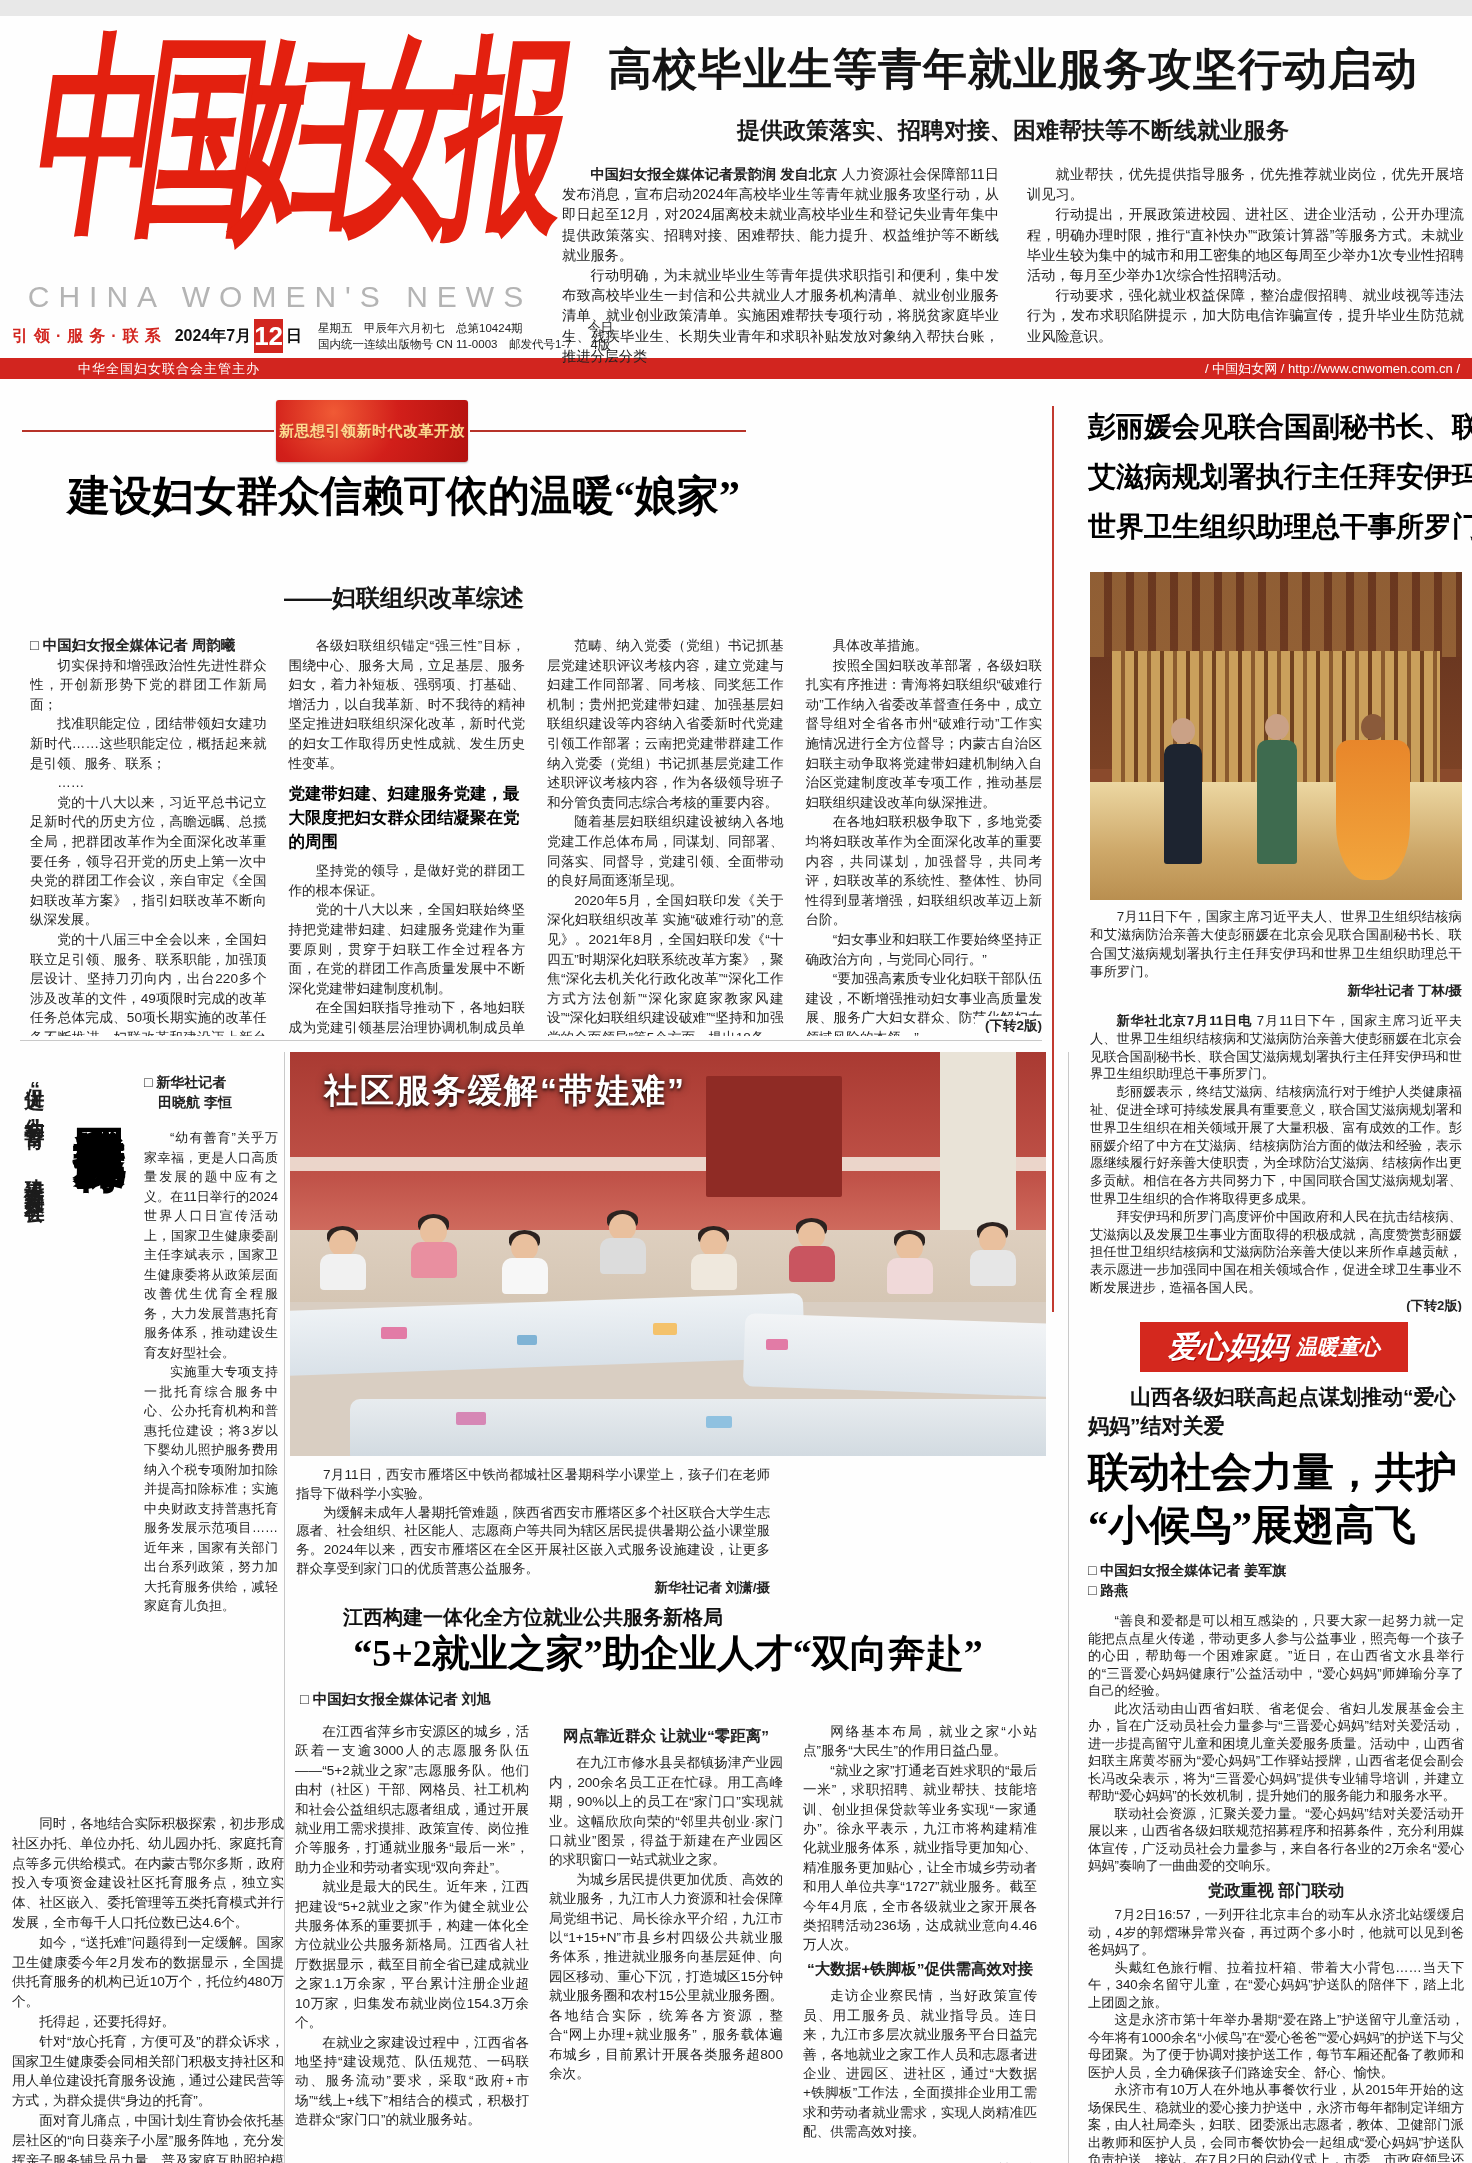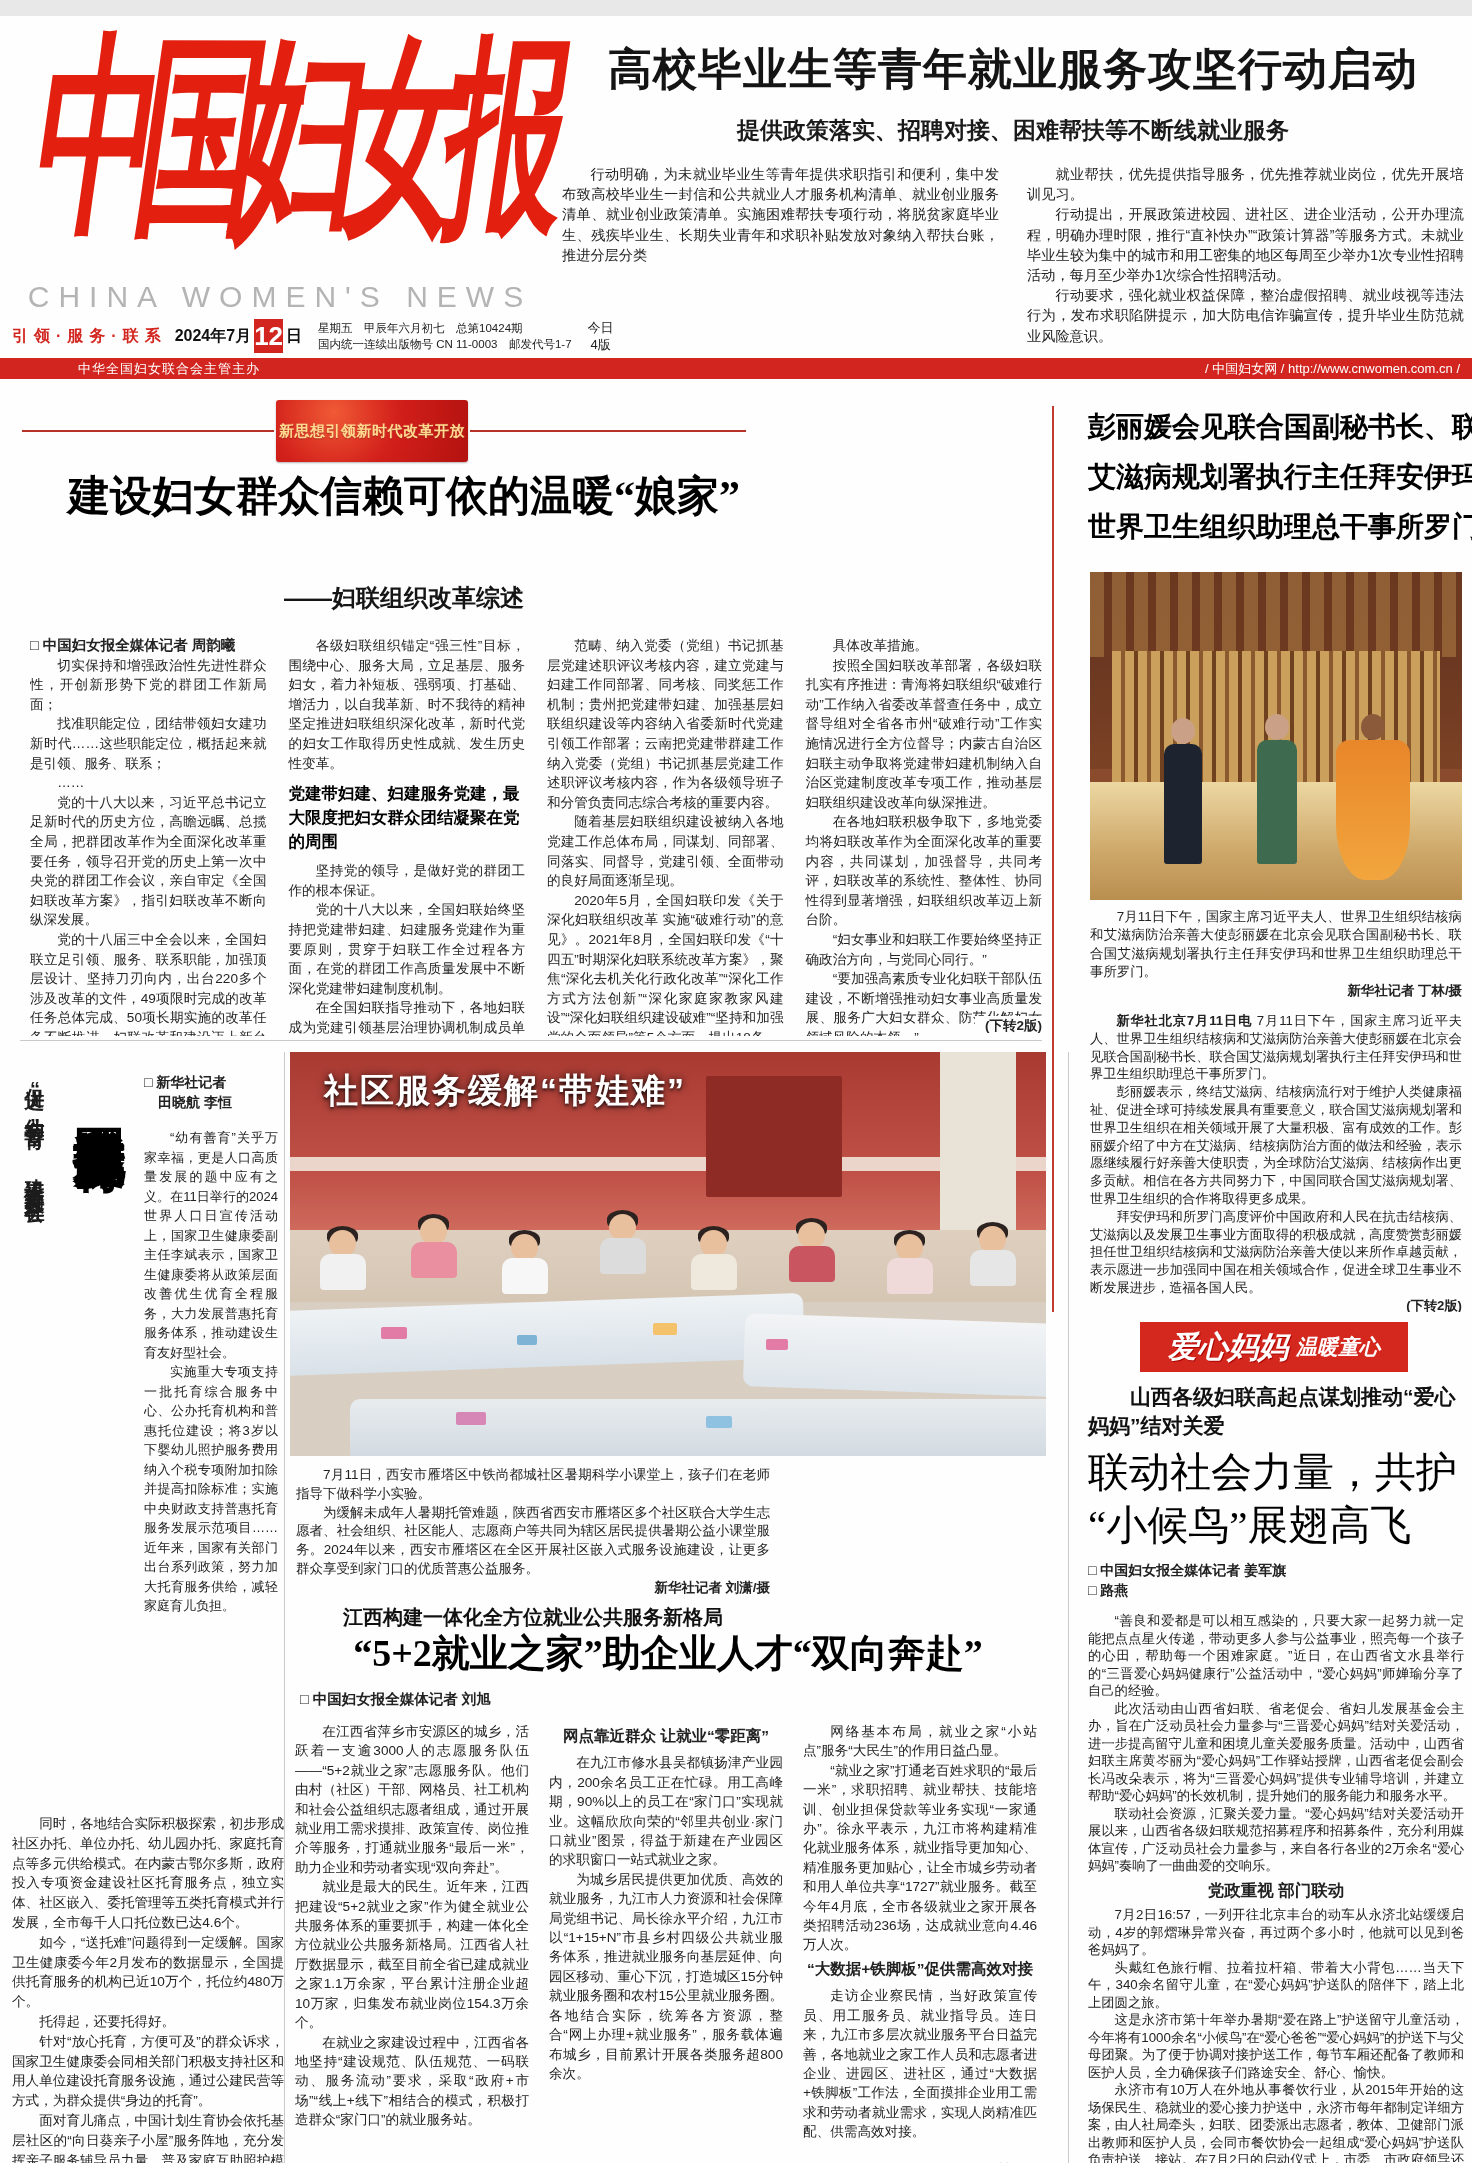--- a/index.html
+++ b/index.html
@@ -106,21 +106,21 @@
   .peng-body p{margin:0;text-indent:2em;}
   .cont-line{text-align:right;font-weight:bold;text-indent:0 !important;}
   
   .ax-banner{position:absolute;left:1140px;top:1306px;width:268px;height:50px;background:#d4281e;border-radius:0;
              display:flex;align-items:center;justify-content:center;gap:8px;}
   .ax-script{color:#fff;font-family:"Liberation Serif","DejaVu Serif",serif;font-style:italic;font-weight:900;font-size:30px;
              text-shadow:1px 1px 0 #a00;white-space:nowrap;}
   .ax-sub{color:#fff;font-family:"Liberation Serif","DejaVu Serif",serif;font-style:italic;font-weight:900;font-size:21px;white-space:nowrap;}
   .ax-kicker{position:absolute;left:1088px;top:1366px;width:376px;font-size:21px;line-height:29px;font-weight:bold;color:#111;text-indent:2em;}
   .ax-hl{position:absolute;left:1088px;top:1430px;width:376px;text-align:left;}
-  .ax-hl p{margin:0;font-family:"Liberation Serif","DejaVu Serif",serif;font-weight:400;font-size:41px;line-height:53px;color:#000;white-space:nowrap;text-indent:0;}
+  .ax-hl p{margin:0;font-family:"Liberation Serif","DejaVu Serif",serif;font-weight:700;font-size:41px;line-height:53px;color:#000;white-space:nowrap;text-indent:0;}
   .ax-byline{position:absolute;left:1088px;top:1544px;width:376px;font-size:14px;line-height:20px;font-weight:bold;}
   .ax-body{position:absolute;left:1088px;top:1596px;width:376px;height:567px;overflow:hidden;
            font-size:13.3px;line-height:17.5px;text-align:justify;}
   .ax-body p{margin:0;text-indent:2em;}
   .ax-sub2{font-weight:900;font-size:16.5px;text-align:center;text-indent:0 !important;margin:7px 0 !important;}
   .vhair{width:1px;background:#c9c9c9;}
 </style>
 </head>
 <body>
 
@@ -149,20 +149,21 @@
   <div class="redbar">
     <span class="redbar-left">中华全国妇女联合会主管主办</span>
     <span class="redbar-right">/ 中国妇女网 / http://www.cnwomen.com.cn /</span>
   </div>
 
   <div class="topstory">
     <div class="hl">高校毕业生等青年就业服务攻坚行动启动</div>
     <div class="sub">提供政策落实、招聘对接、困难帮扶等不断线就业服务</div>
     <div class="body">
       <div class="col">
+        <p><b class="lead">中国妇女报全媒体记者景韵润 发自北京 </b><span>人力资源社会保障部11日发布消息，宣布启动2024年高校毕业生等青年就业服务攻坚行动，从即日起至12月，对2024届离校未就业高校毕业生和登记失业青年集中提供政策落实、招聘对接、困难帮扶、能力提升、权益维护等不断线就业服务。</span></p>
         <span><p>行动明确，为未就业毕业生等青年提供求职指引和便利，集中发布致高校毕业生一封信和公共就业人才服务机构清单、就业创业服务清单、就业创业政策清单。实施困难帮扶专项行动，将脱贫家庭毕业生、残疾毕业生、长期失业青年和求职补贴发放对象纳入帮扶台账，推进分层分类</p></span>
       </div>
       <div class="col">
           <p>就业帮扶，优先提供指导服务，优先推荐就业岗位，优先开展培训见习。</p>
           <p>行动提出，开展政策进校园、进社区、进企业活动，公开办理流程，明确办理时限，推行“直补快办”“政策计算器”等服务方式。未就业毕业生较为集中的城市和用工密集的地区每周至少举办1次专业性招聘活动，每月至少举办1次综合性招聘活动。</p>
           <p>行动要求，强化就业权益保障，整治虚假招聘、就业歧视等违法行为，发布求职陷阱提示，加大防电信诈骗宣传，提升毕业生防范就业风险意识。</p>
         </div>
     </div>
   </div>
 

